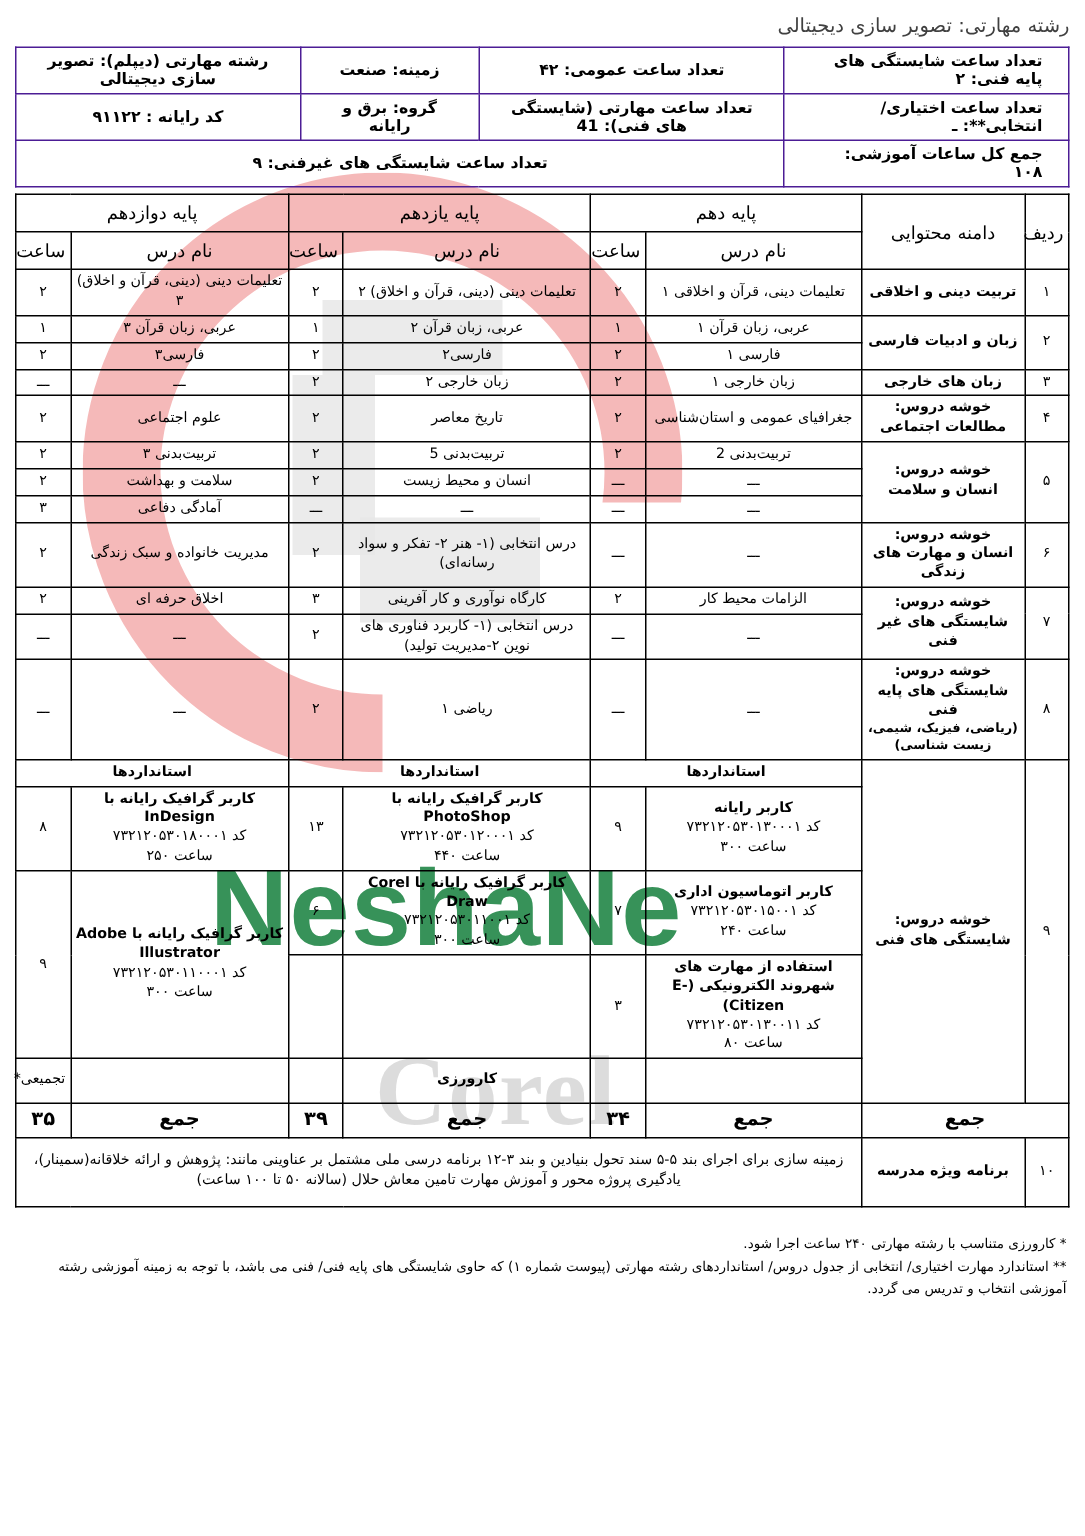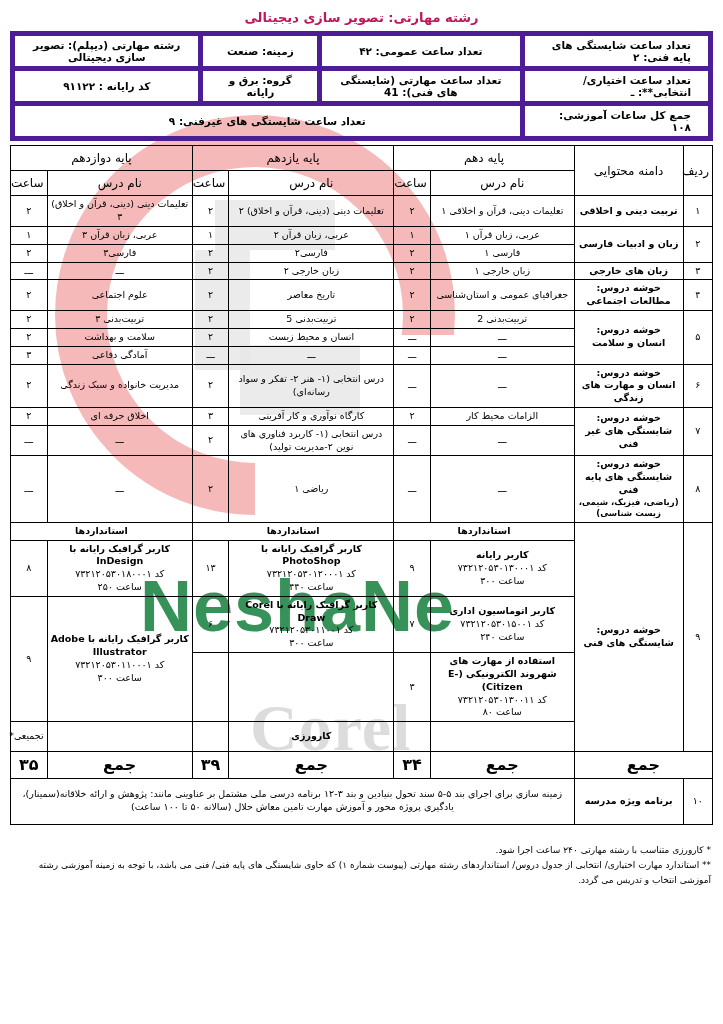--- a/index.html
+++ b/index.html
@@ -30,47 +30,47 @@
     position:absolute;left:250px;top:690px;font-size:66px;font-weight:bold;
     color:#d9d9d9;letter-spacing:1px;direction:ltr;font-family:"Liberation Serif",serif;
     opacity:.9;
   }
   .wm-blob{position:absolute;background:#e8e8e8;opacity:.85;}
 
   .content{position:relative;z-index:2;}
 
   
   .doc-title{
-    text-align:center;color:#be185d;font-weight:bold;font-size:13px;
+    color:#404040;font-weight:normal;font-size:13px;
     margin:2px 0 6px 0;
   }
 
   
   table{border-collapse:collapse;width:100%;}
   .hdr td{
-    border:5px solid #4c1d95;font-size:10.5px;font-weight:bold;padding:3px 17px;
+    border:1px solid #4c1d95;font-size:10.5px;font-weight:bold;padding:3px 17px;
     vertical-align:middle;background:transparent;
   }
   .hdr .c-right{text-align:right;}
   .hdr .c-center{text-align:center;}
 
   
   .main{margin-top:4px;table-layout:fixed;}
   .main td,.main th{
     border:1px solid #000;font-size:9.5px;padding:2px 3px;text-align:center;
     vertical-align:middle;background:transparent;line-height:1.35;
   }
   .main th{font-weight:normal;font-size:12px;padding:4px 3px;}
   .grp{font-weight:bold;font-size:10px;}
   .lesson{text-align:right;padding-right:6px;}
   .hours{font-size:10px;}
   .sub{font-size:8.5px;}
   .std{font-weight:bold;font-size:9.5px;}
   .code{font-size:8.5px;direction:rtl;}
-  .sumrow td{font-weight:bold;font-size:16px;}
+  .sumrow td{font-weight:bold;font-size:13px;}
   .note-cell{text-align:right;font-size:9.5px;line-height:1.6;padding:5px 7px;}
   .shaded{background:rgba(210,210,210,.55);}
 
   
   .footnotes{margin-top:18px;font-size:9px;line-height:1.7;text-align:right;padding-right:2px;}
 </style>
 </head>
 <body>
 
 <div class="page">

